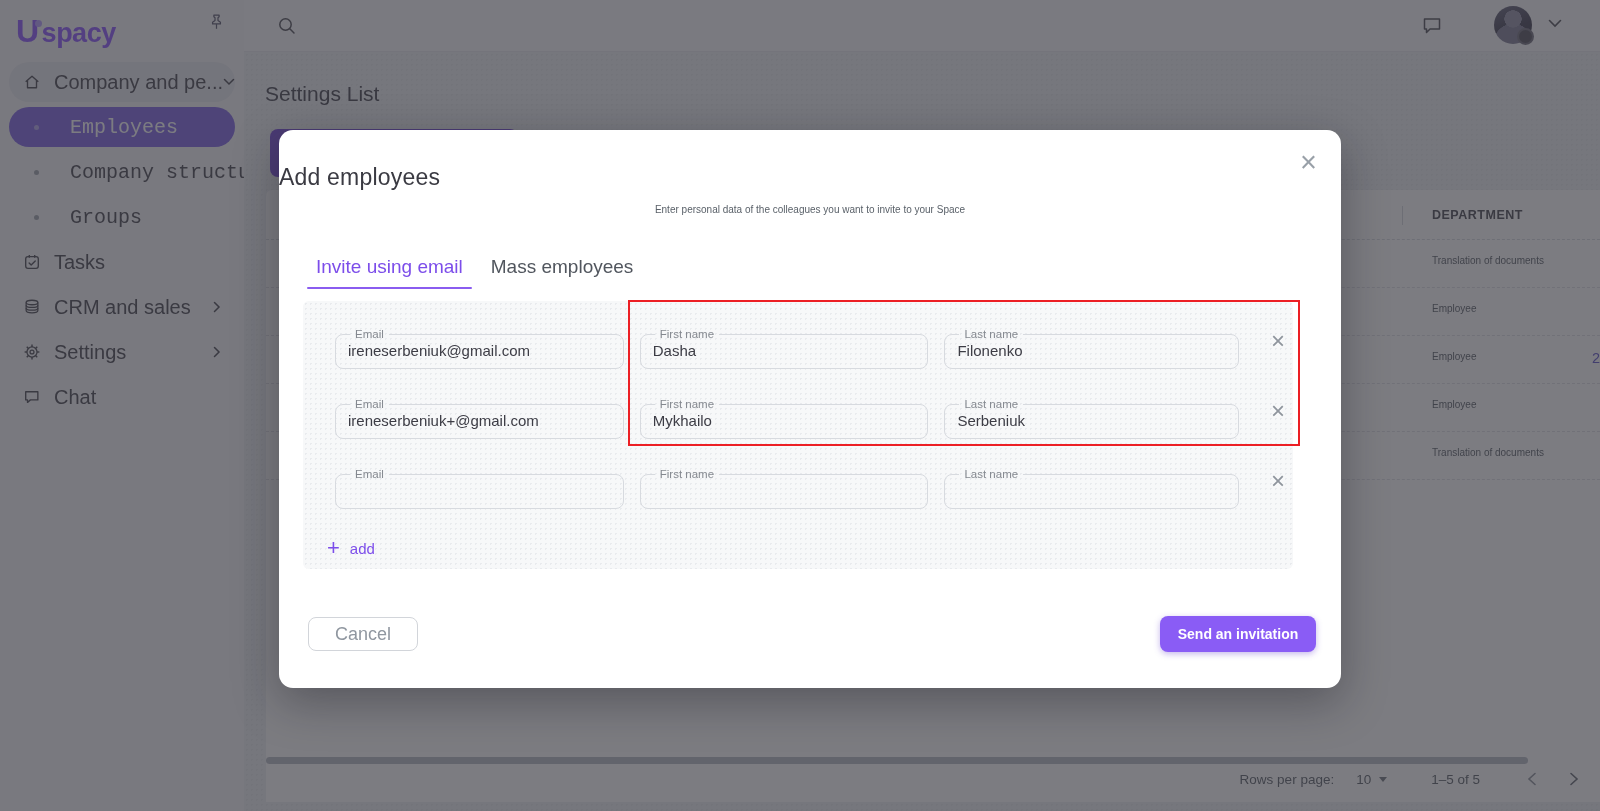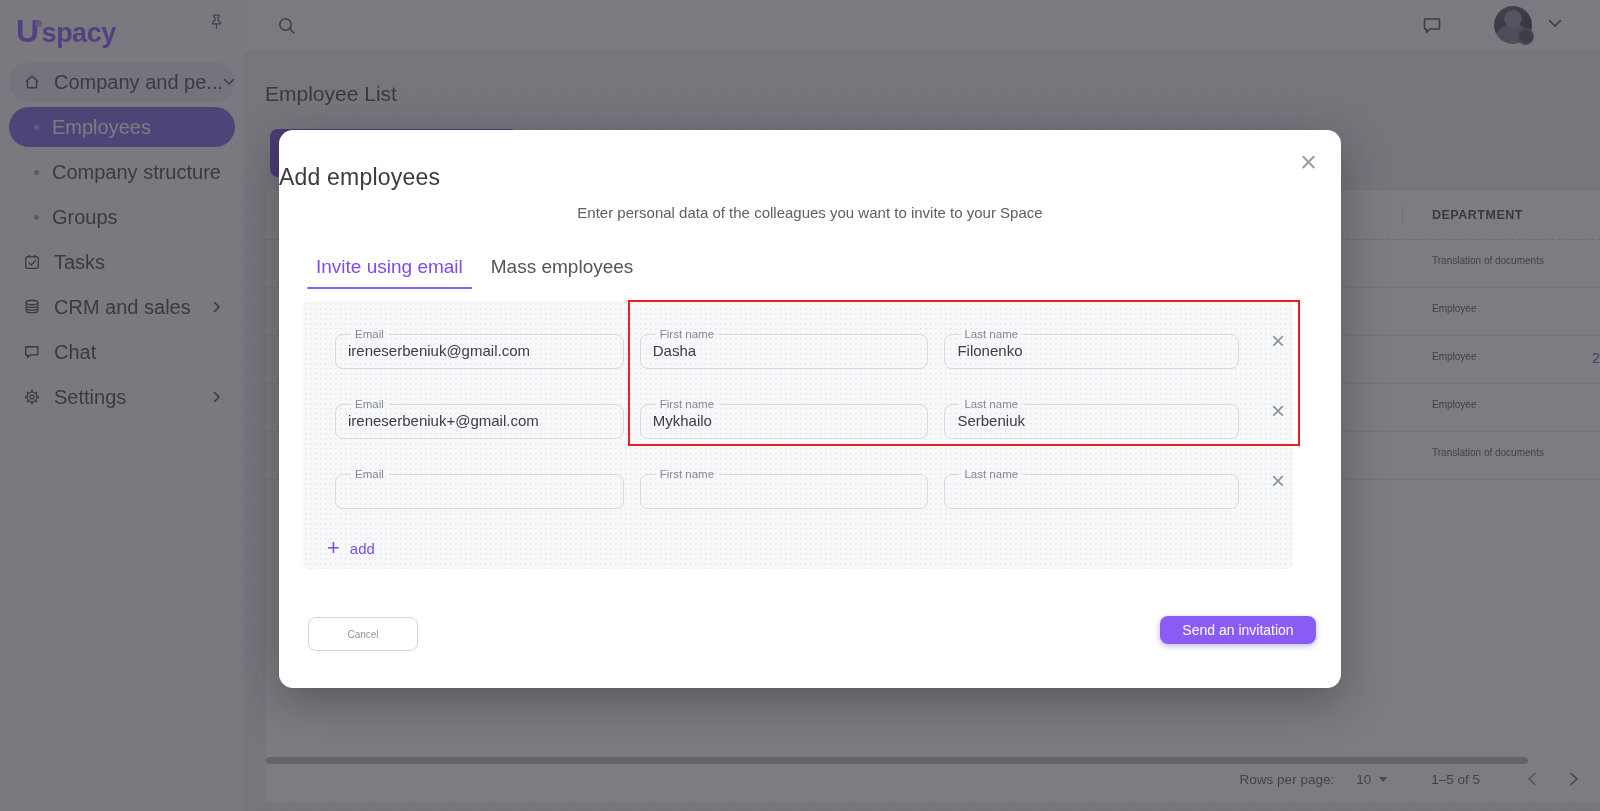--- a/index.html
+++ b/index.html
@@ -28,21 +28,21 @@
   .nav-item {
     height:40px; margin:0 9px 5px 9px; border-radius:20px;
     display:flex; align-items:center; padding:0 14px;
     color:#43424B; font-size:20px; cursor:pointer;
   }
   .nav-item .lbl { margin-left:13px; white-space:nowrap; }
   .nav-item.group-open { background:#E9EAEF; }
   .nav-item.active-pill { background:#7B5FE6; color:#FFFFFF; }
   .nav-item.active-pill .bullet { background:#B3A6EE; }
   .bullet { width:5px; height:5px; border-radius:50%; background:#9FA4AC; margin-left:11px; flex:0 0 auto; }
-  .sub .lbl { margin-left:13px; }
+  .sub .lbl { margin-left:31px;font-family:Liberation Mono, monospace; }
   .nav-chevron { margin-left:auto; }
 
   .topbar {
     position:absolute; left:244px; top:0; right:0; height:52px;
     background:#F8F9FB; border-bottom:1px solid #E7E9ED;
   }
   .search-btn { position:absolute; left:33px; top:16px; cursor:pointer; }
   .chat-btn { position:absolute; right:157px; top:15px; cursor:pointer; }
   .avatar {
     position:absolute; right:68px; top:6px; width:38px; height:38px; border-radius:50%;
@@ -106,21 +106,21 @@
   .modal {
     position:absolute; left:279px; top:130px; width:1062px; height:558px;
     background:#FFFFFF; border-radius:14px; z-index:10;
     box-shadow:0 14px 45px rgba(20,20,30,0.35);
   }
   .modal-close {
     position:absolute; top:18px; right:24px; font-size:29px; line-height:1;
     color:#99A0A8; cursor:pointer; font-weight:400;
   }
   .modal-title { margin:34px 0 0 0; text-align:left; font-size:23px; font-weight:400; color:#3A3A42; letter-spacing:0.2px; }
-  .modal-subtitle { margin:13px 0 0 0; text-align:center; font-size:15px; color:#5A6169; }
+  .modal-subtitle { margin:13px 0 0 0; text-align:center; font-size:10px; color:#5A6169; }
 
   .tabs { position:absolute; left:28px; top:128px; display:flex; gap:10px; }
   .tab { font-size:19px; padding:0 9px; height:18px; line-height:18px; color:#51565E; cursor:pointer; position:relative; }
   .tab.active { color:#7C4DEA; }
   .tab.active::after {
     content:''; position:absolute; left:0; right:0; bottom:-13px; height:2.5px;
     background:#8A5CF0; border-radius:2px;
   }
 
   .form-panel {
@@ -147,27 +147,28 @@
     margin-left:16px; width:30px; height:30px; align-self:center;
     display:flex; align-items:center; justify-content:center;
     color:#8F959D; font-size:24px; line-height:1; cursor:pointer;
   }
   .add-row { display:inline-flex; align-items:center; gap:10px; margin-top:6px; color:#7C4DEA; font-size:15px; cursor:pointer; }
   .add-plus { font-size:22px; line-height:1; font-weight:400; }
 
   .btn-cancel {
     position:absolute; left:29px; top:487px; width:110px; height:34px;
     border:1px solid #D2D5DA; border-radius:8px; background:#FFFFFF;
-    color:#9097A0; font-size:10px; display:flex; align-items:center; justify-content:center; cursor:pointer;
+    color:#9097A0; font-size:18px; display:flex; align-items:center; justify-content:center; cursor:pointer;
   }
   .btn-send {
-    position:absolute; right:25px; top:486px; width:156px; height:28px;
+    position:absolute; right:25px; top:486px; width:156px; height:36px;
     border:none; border-radius:8px; background:#8A5CF5;
     color:#FFFFFF; font-size:14px; display:flex; align-items:center; justify-content:center; cursor:pointer;
     box-shadow:0 2px 6px rgba(90,50,200,0.35);
+    font-weight:bold;
   }
 
   
   .red-annotation {
     position:absolute; left:628px; top:300px; width:672px; height:146px;
     border:2px solid #EC1E24; z-index:20; pointer-events:none;
   }
 </style>
 </head>
 <body>
@@ -229,28 +230,20 @@
               <path d="M3.5 8v3c0 1.4 2.9 2.5 6.5 2.5s6.5-1.1 6.5-2.5V8" fill="none" stroke="#43424B" stroke-width="1.4"></path>
               <path d="M3.5 11v3c0 1.4 2.9 2.5 6.5 2.5s6.5-1.1 6.5-2.5v-3" fill="none" stroke="#43424B" stroke-width="1.4"></path>
             </svg>
         </span>
         <span class="lbl">CRM and sales</span>
         <span class="nav-chevron">
           <svg viewBox="0 0 8 12" width="8" height="12">
               <polyline points="1.5,1.5 6,6 1.5,10.5" fill="none" stroke="#43424B" stroke-width="1.5" stroke-linecap="round"></polyline>
             </svg>
         </span>
-      </div>
-      <div class="nav-item">
-        <span>
-          <svg viewBox="0 0 20 20" width="18" height="18">
-              <path d="M3 4.2h13.5v9H8.2L5 16v-2.8H3z" fill="none" stroke="#43424B" stroke-width="1.5" stroke-linejoin="round"></path>
-            </svg>
-        </span>
-        <span class="lbl">Chat</span>
       </div>
       <div class="nav-item">
         <span>
           <svg viewBox="0 0 20 20" width="18" height="18">
               <circle cx="10" cy="10" r="5.6" fill="none" stroke="#43424B" stroke-width="1.4"></circle>
               <circle cx="10" cy="10" r="2.2" fill="none" stroke="#43424B" stroke-width="1.4"></circle>
               <g stroke="#43424B" stroke-width="1.6">
                 <line x1="15.6" y1="10" x2="18.2" y2="10"></line>
                 <line x1="14" y1="14" x2="15.8" y2="15.8"></line>
                 <line x1="10" y1="15.6" x2="10" y2="18.2"></line>
@@ -261,20 +254,28 @@
                 <line x1="14" y1="6" x2="15.8" y2="4.2"></line>
               </g>
             </svg>
         </span>
         <span class="lbl">Settings</span>
         <span class="nav-chevron">
           <svg viewBox="0 0 8 12" width="8" height="12">
               <polyline points="1.5,1.5 6,6 1.5,10.5" fill="none" stroke="#43424B" stroke-width="1.5" stroke-linecap="round"></polyline>
             </svg>
         </span>
+      </div>
+      <div class="nav-item">
+        <span>
+          <svg viewBox="0 0 20 20" width="18" height="18">
+              <path d="M3 4.2h13.5v9H8.2L5 16v-2.8H3z" fill="none" stroke="#43424B" stroke-width="1.5" stroke-linejoin="round"></path>
+            </svg>
+        </span>
+        <span class="lbl">Chat</span>
       </div>
     </div>
   </div>
 
   <div class="topbar">
     <span class="search-btn">
       <svg viewBox="0 0 20 20" width="20" height="20">
           <circle cx="8.5" cy="8.5" r="5.7" fill="none" stroke="#4B4A53" stroke-width="1.5"></circle>
           <line x1="12.8" y1="12.8" x2="17" y2="17" stroke="#4B4A53" stroke-width="1.5" stroke-linecap="round"></line>
         </svg>
@@ -286,21 +287,21 @@
     </span>
     <span class="avatar"></span>
     <span class="profile-chevron">
       <svg viewBox="0 0 14 9" width="14" height="9">
           <polyline points="1.5,1.5 7,7 12.5,1.5" fill="none" stroke="#4B4A53" stroke-width="1.6" stroke-linecap="round"></polyline>
         </svg>
     </span>
   </div>
 
   <div class="content">
-    <div class="page-title">Employee List</div>
+    <div class="page-title">Settings List</div>
   </div>
 
   <div class="invite-btn-bg"></div>
 
   <div class="card">
     <div class="thead">
       <span class="th-divider"></span>
       <span class="th-label">DEPARTMENT</span>
     </div>
     <div class="trow">

